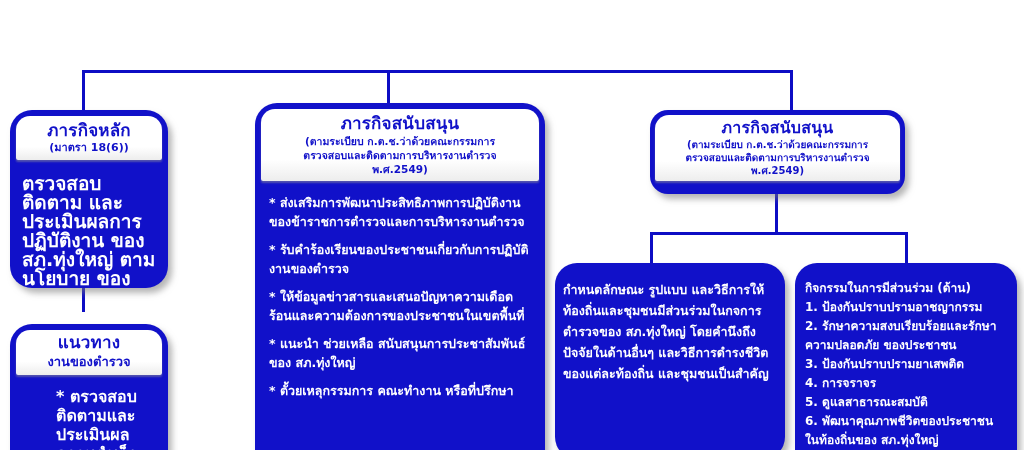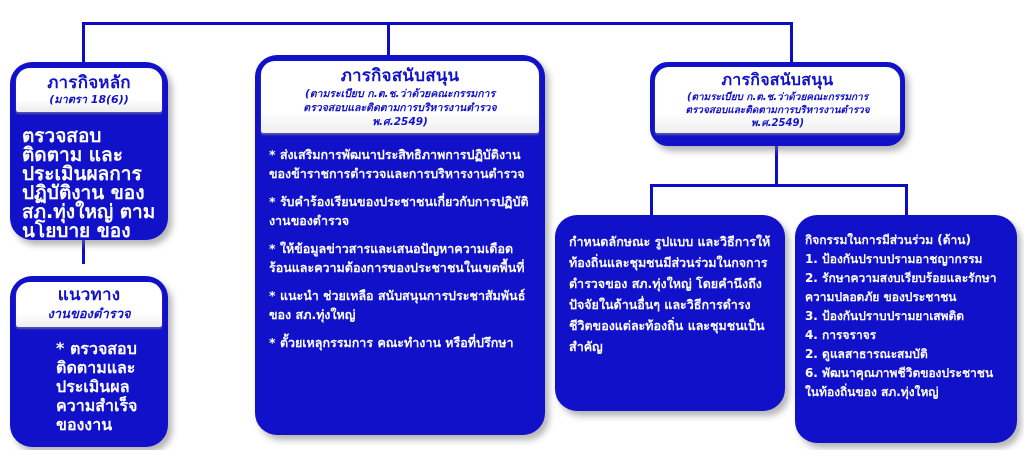--- a/index.html
+++ b/index.html
@@ -2,21 +2,21 @@
 <html><head>
 <meta charset="utf-8">
 <style>
   html,body{margin:0;padding:0;}
   body{
     width:1024px;height:450px;
     background:#ffffff;
     font-family:"DejaVu Sans","Liberation Sans",sans-serif;
     overflow:hidden;
   }
-  #stage{position:relative;width:1024px;height:386px;}
+  #stage{position:relative;width:1024px;height:386px;margin-top:48px;}
 
   
   .line{position:absolute;background:#0d0dc4;}
   .line.h{height:3px;}
   .line.v{width:3px;}
 
   
   .node{
     position:absolute;
     background:#1111c9;
@@ -39,21 +39,20 @@
     font-weight:bold;
     font-size:17px;
     line-height:21px;
     letter-spacing:0.2px;
   }
   .head-sub{
     color:#1111c9;
     font-weight:bold;
     font-size:11px;
     line-height:14px;
-    font-style:italic;
   }
   .head-sub div{white-space:nowrap;}
 
   .node-body{
     color:#ffffff;
     font-weight:bold;
     padding:10px 12px 10px 12px;
   }
   .node-body p{margin:0 0 9px 0;}
   .node-body p:last-child{margin-bottom:0;}
@@ -72,21 +71,21 @@
   #box-support-mid .head-title{font-size:17px;}
   #box-support-mid .head-sub{font-size:10.5px;line-height:14px;}
   #box-support-mid .node-body{font-size:12.5px;line-height:19px;padding:12px 14px;}
 
   #box-support-right {left:650px; top:62px; width:255px; height:84px;border-radius:18px;}
   #box-support-right .node-head{margin:5px 5px 0 5px;padding:3px 3px 4px 3px;}
   #box-support-right .head-title{font-size:16px;line-height:20px;}
   #box-support-right .head-sub{font-size:10px;line-height:13px;}
 
   #box-local   {left:555px; top:215px; width:230px; height:196px;}
-  #box-local .node-body{font-size:12.5px;line-height:21px;padding:16px 14px;}
+  #box-local .node-body{font-size:12.5px;line-height:21px;padding:16px 8px;}
 
   #box-activity{left:795px; top:215px; width:222px; height:228px;}
   #box-activity .node-body{font-size:12px;line-height:19px;padding:16px 10px;}
   #box-activity p{margin:0;}
 </style>
 </head>
 <body>
 
 <div id="stage">
 
@@ -161,18 +160,18 @@
     </div>
   </div>
 
   <div class="node" id="box-activity">
     <div class="node-body">
       <p>กิจกรรมในการมีส่วนร่วม (ด้าน)</p>
       <p>1. ป้องกันปราบปรามอาชญากรรม</p>
       <p>2. รักษาความสงบเรียบร้อยและรักษาความปลอดภัย ของประชาชน</p>
       <p>3. ป้องกันปราบปรามยาเสพติด</p>
       <p>4. การจราจร</p>
-      <p>2. ดูแลสาธารณะสมบัติ</p>
+      <p>5. ดูแลสาธารณะสมบัติ</p>
       <p>6. พัฒนาคุณภาพชีวิตของประชาชนในท้องถิ่นของ สภ.ทุ่งใหญ่</p>
     </div>
   </div>
 
 </div>
 
 </body></html>

